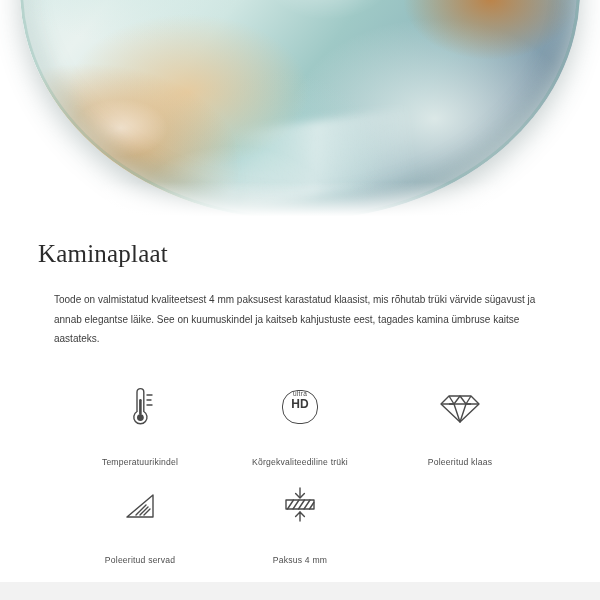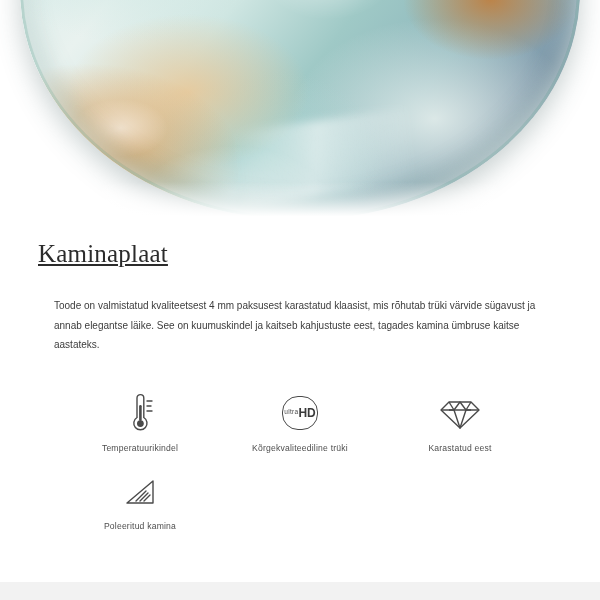--- a/index.html
+++ b/index.html
@@ -90,23 +90,22 @@
   .content {
     position: relative;
     padding: 16px 38px 0 38px;
   }
   .title {
     font-family: "Liberation Serif", serif;
     font-size: 25px;
     line-height: 1.28;
     color: #2b2b2b;
     font-weight: 400;
-    margin: 0 0 26px 0;
+    margin: 0 0 20px 0;
     letter-spacing: 0.2px;
-    text-decoration: underline;
   }
   .title-line {
     display: block;
   }
   .desc {
     font-size: 10px;
     line-height: 1.95;
     color: #3c3c3c;
     margin: 16px;
     max-width: 530px;
@@ -127,35 +126,34 @@
     justify-content: flex-start;
   }
   .feature-icon {
     height: 48px;
     display: flex;
     align-items: center;
     justify-content: center;
     color: #4a4a4a;
   }
   .feature-label {
-    margin-top: 6px;
+    margin-top: 26px;
     font-size: 8.6px;
     color: #4e4e4e;
     text-align: center;
     letter-spacing: 0.2px;
   }
   .hd-badge {
     width: 34px;
     height: 32px;
     border: 1.4px solid #4a4a4a;
     border-radius: 16px;
     display: flex;
-    flex-direction: row;
+    flex-direction: column;
     align-items: center;
-    justify-content: center;
     line-height: 1;
   }
   .hd-badge .hd-top {
     font-size: 6.5px;
     letter-spacing: 0.3px;
     color: #4a4a4a;
     margin-bottom: 1px;
   }
   .hd-badge .hd-bot {
     font-size: 12px;
@@ -219,31 +217,44 @@
       <div class="feature">
         <div class="feature-icon">
           <svg width="44" height="40" viewBox="0 0 44 40" fill="none" stroke="#4a4a4a" stroke-width="1.4" stroke-linejoin="round">
             <path d="M11 9h22l8 8-19 18L3 17z"></path>
             <path d="M3 17h38"></path>
             <path d="M11 9l5 8-5 0"></path>
             <path d="M33 9l-5 8 5 0"></path>
             <path d="M16 17l6-8 6 8-6 18z"></path>
           </svg>
         </div>
-        <div class="feature-label">Karastatud eest</div>
+        <div class="feature-label">Poleeritud klaas</div>
       </div>
 
       <div class="feature">
         <div class="feature-icon">
           <svg width="42" height="40" viewBox="0 0 42 40" fill="none" stroke="#4a4a4a" stroke-width="1.4" stroke-linecap="round" stroke-linejoin="round">
             <path d="M8 32h26V10z"></path>
             <path d="M17 30l10-10M21 30l8-8M25 30l6-6"></path>
           </svg>
         </div>
-        <div class="feature-label">Poleeritud kamina</div>
-      </div>
-
+        <div class="feature-label">Poleeritud servad</div>
+      </div>
+
+      <div class="feature">
+        <div class="feature-icon">
+          <svg width="44" height="42" viewBox="0 0 44 42" fill="none" stroke="#4a4a4a" stroke-width="1.4" stroke-linecap="round" stroke-linejoin="round">
+            <path d="M22 4v9"></path>
+            <path d="M17.6 9.4L22 14l4.4-4.6" fill="none"></path>
+            <rect x="8" y="16" width="28" height="9"></rect>
+            <path d="M9.5 25l6-9M15 25l6-9M20.5 25l6-9M26 25l6-9M31.5 25l4.3-6.5"></path>
+            <path d="M22 37v-9"></path>
+            <path d="M17.6 32.6L22 28l4.4 4.6" fill="none"></path>
+          </svg>
+        </div>
+        <div class="feature-label">Paksus 4 mm</div>
+      </div>
 
     </div>
   </div>
 
   <div class="footer-bar"></div>
 </div>
 
 </body></html>

